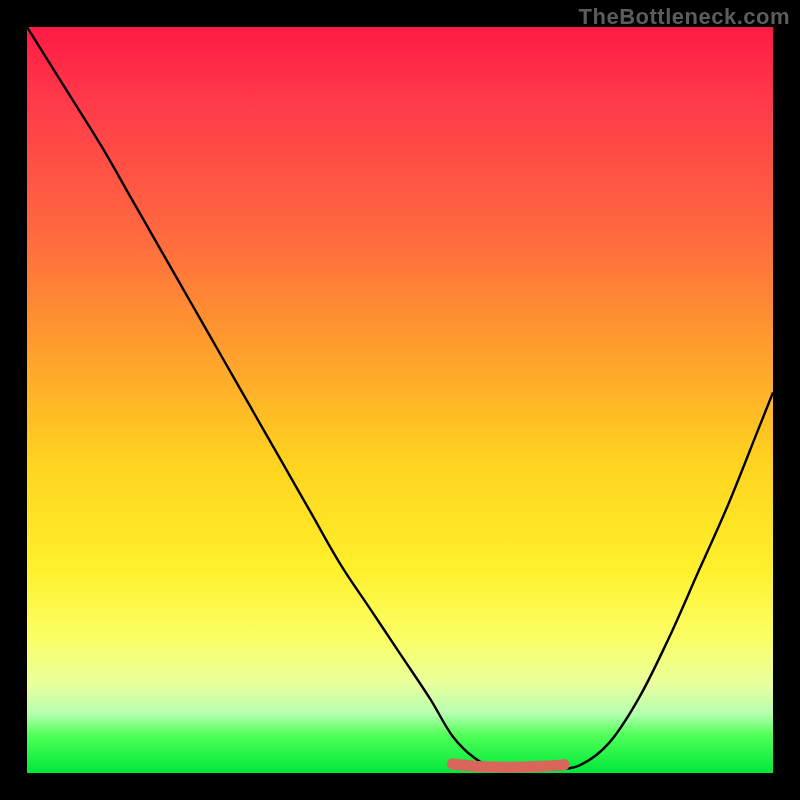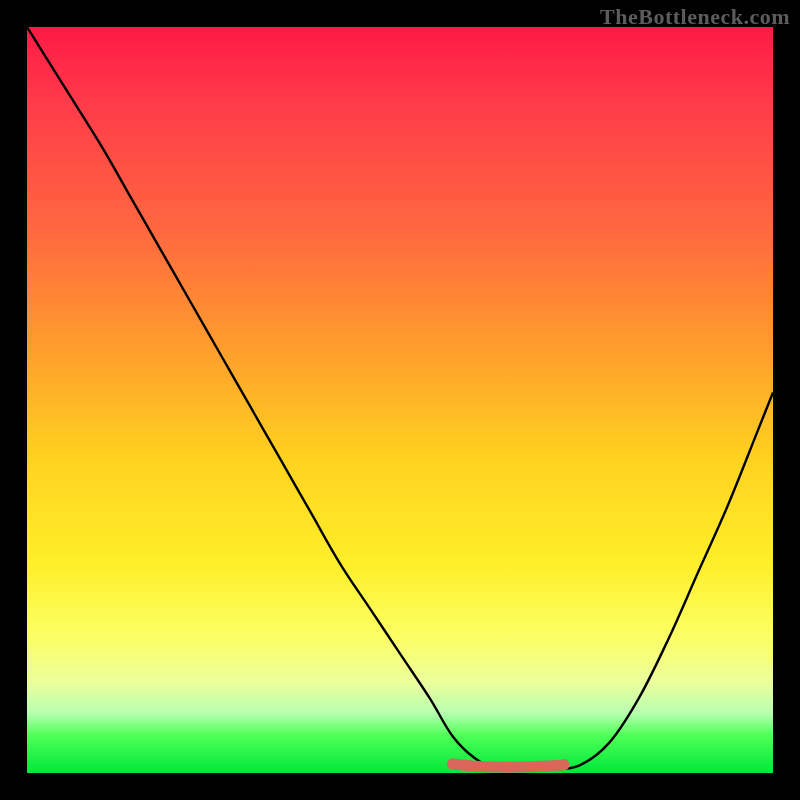--- a/index.html
+++ b/index.html
@@ -9,21 +9,20 @@
     height: 800px;
     background: #000;
     overflow: hidden;
     font-family: Arial, Helvetica, sans-serif;
   }
   .frame {
     position: relative;
     width: 800px;
     height: 800px;
     background: #000;
-    font-family: Liberation Serif, serif;
   }
   .watermark {
     position: absolute;
     top: 4px;
     right: 10px;
     font-size: 22px;
     font-weight: 600;
     color: #5c5c5c;
     letter-spacing: 0.5px;
     z-index: 10;

